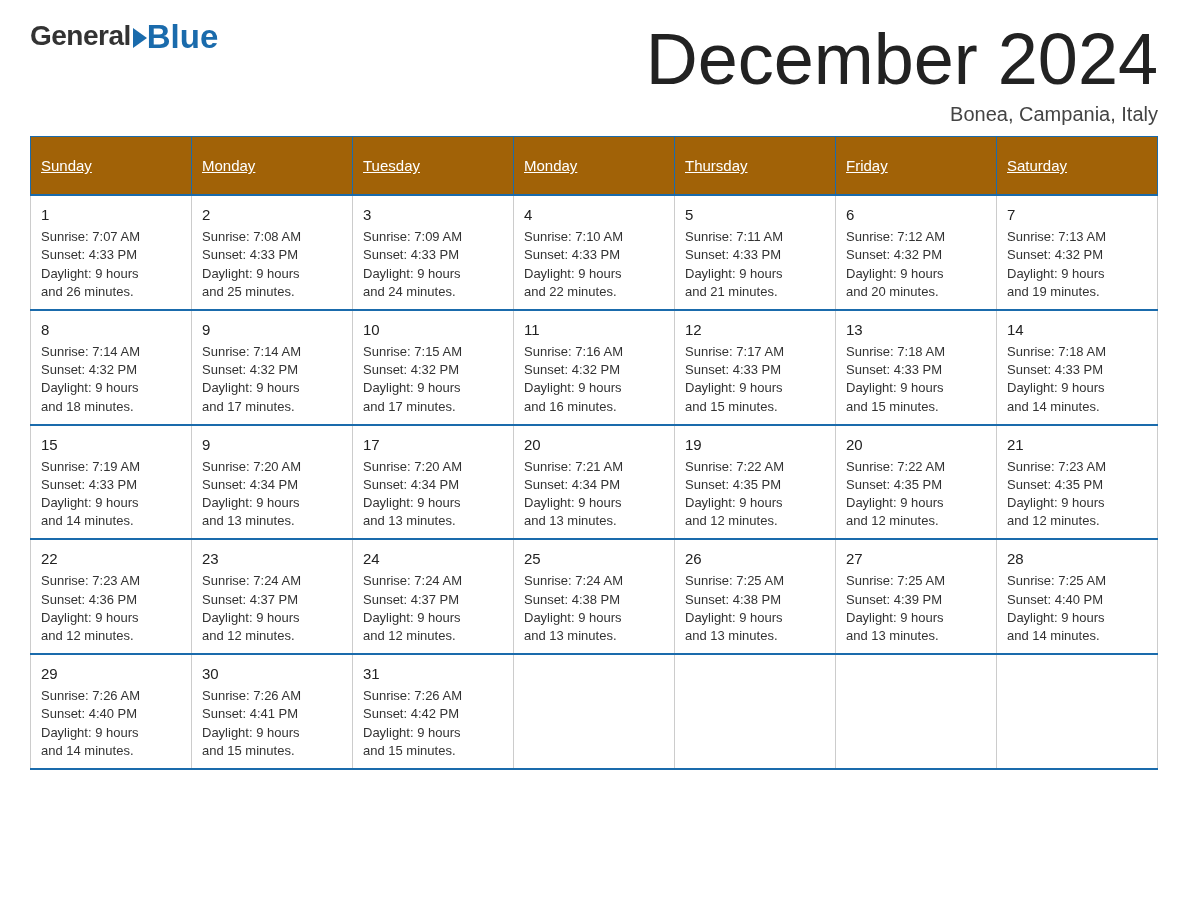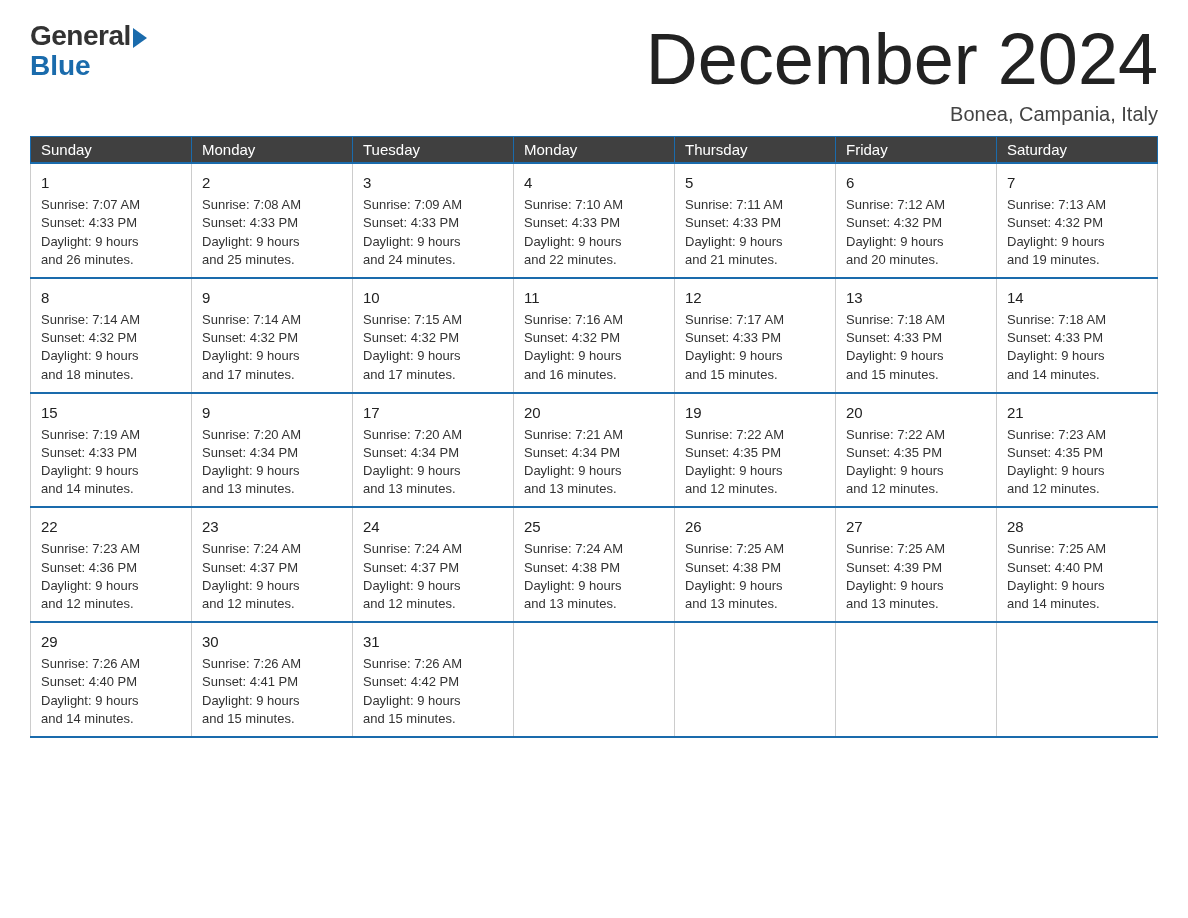--- a/index.html
+++ b/index.html
@@ -11,21 +11,21 @@
       min-height: 918px;
     }
     .header-row {
       display: flex;
       justify-content: space-between;
       align-items: flex-start;
       margin-bottom: 10px;
     }
     .logo {
       display: flex;
-      flex-direction: column;
+      flex-direction: row;
       align-items: flex-start;
     }
     .logo-top {
       display: flex;
       align-items: center;
     }
     .logo-general {
       font-size: 28px;
       font-weight: bold;
       color: #333;
@@ -34,21 +34,21 @@
     .logo-arrow {
       width: 0;
       height: 0;
       border-left: 14px solid #1a6bac;
       border-top: 10px solid transparent;
       border-bottom: 10px solid transparent;
       margin-left: 2px;
       margin-top: 4px;
     }
     .logo-blue {
-      font-size: 28px;
+      font-size: 33px;
       font-weight: bold;
       color: #1a6bac;
       margin-top: -2px;
     }
     .title-area {
       text-align: right;
     }
     .month-title {
       font-size: 72px;
       font-weight: normal;
@@ -59,27 +59,28 @@
       font-size: 20px;
       color: #444;
       margin-top: 4px;
     }
     .calendar {
       width: 100%;
       border-collapse: collapse;
       margin-top: 10px;
     }
     .calendar th {
-      background-color: #404040;
+      background-color: #a16207;
       color: #fff;
       font-size: 15px;
       font-weight: normal;
-      padding: 4px 10px;
+      padding: 20px 10px;
       text-align: left;
       border: 1px solid #1a6bac;
+      text-decoration: underline;
     }
     .calendar td {
       vertical-align: top;
       padding: 8px 10px;
       font-size: 13px;
       color: #333;
       border: 1px solid #ccc;
       width: 14.28%;
       line-height: 1.4;
     }

